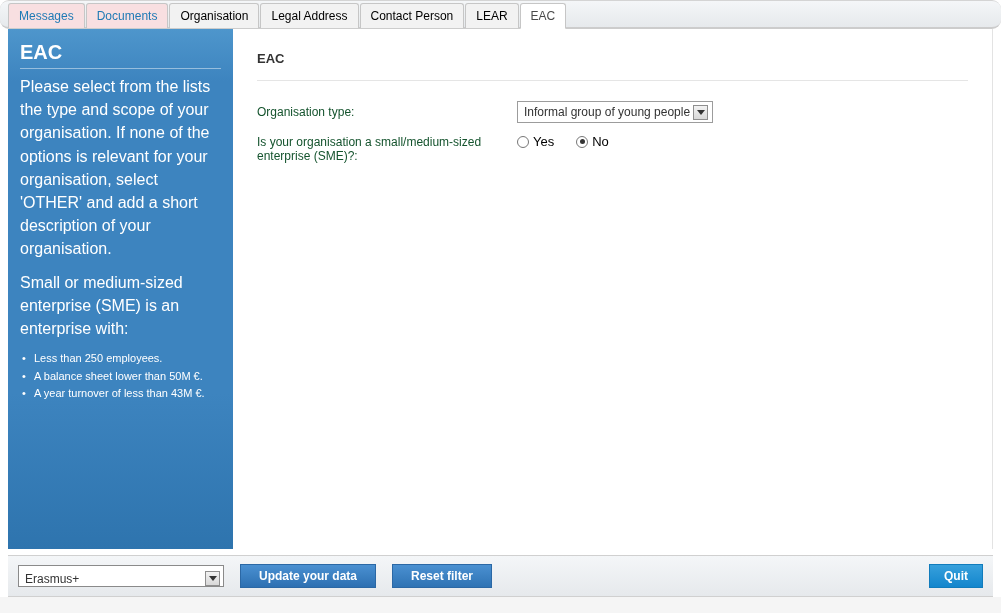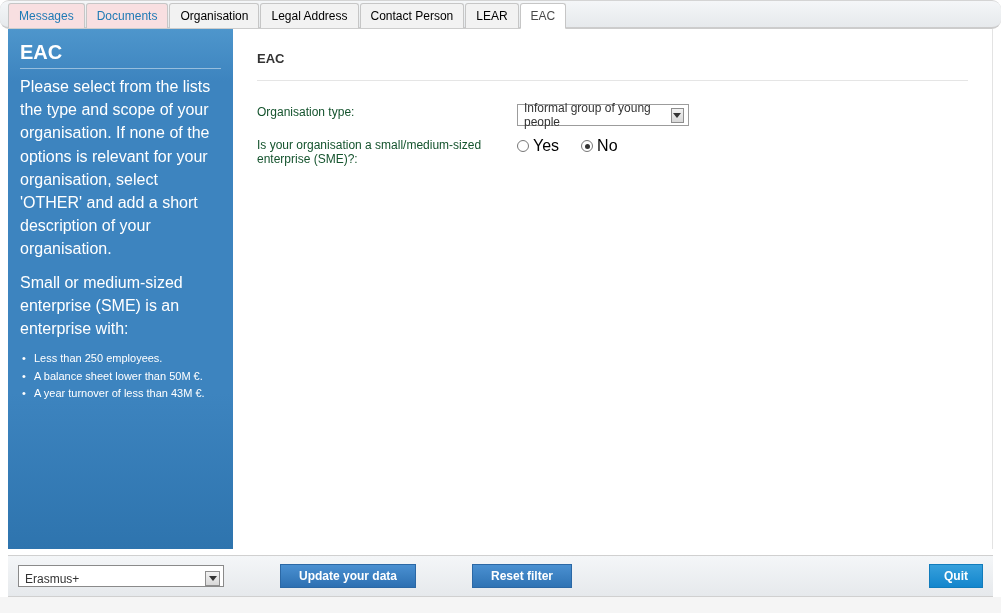--- a/index.html
+++ b/index.html
@@ -128,42 +128,42 @@
     }
     .select-box {
       display: inline-flex;
       align-items: center;
       border: 1px solid #9c9c9c;
       background: #fff;
       height: 22px;
       padding: 0 4px 0 6px;
       font-size: 12px;
       color: #333;
-      width: 172px;
+      width: 196px;
       justify-content: space-between;
     }
     .select-arrow {
       width: 15px;
       height: 15px;
       border: 1px solid #8e8e8e;
       background: linear-gradient(#f2f2f2, #d8d8d8);
       display: inline-flex;
       align-items: center;
       justify-content: center;
     }
     .select-arrow svg {
       width: 8px;
       height: 5px;
     }
     .radio-group {
       display: flex;
       align-items: center;
       gap: 22px;
       padding-top: 3px;
-      font-size: 16px;
+      font-size: 13px;
     }
     .radio-item {
       display: flex;
       align-items: center;
       gap: 4px;
     }
     .radio-dot {
       width: 12px;
       height: 12px;
       border: 1px solid #777;
@@ -216,21 +216,20 @@
     }
     .btn {
       height: 24px;
       padding: 0 18px;
       color: #fff;
       font-size: 12px;
       font-weight: bold;
       border: 1px solid #2b68a5;
       cursor: pointer;
       background: linear-gradient(#4a90d1, #2d70b2);
-      margin-left: 40px;
     }
     .btn.secondary {
       background: linear-gradient(#4a90d1, #2f73b4);
     }
     .btn.quit {
       background: linear-gradient(#37a0dc, #1386cd);
       border: 1px solid #117cbc;
       padding: 0 14px;
     }
     .footer-spacer {

